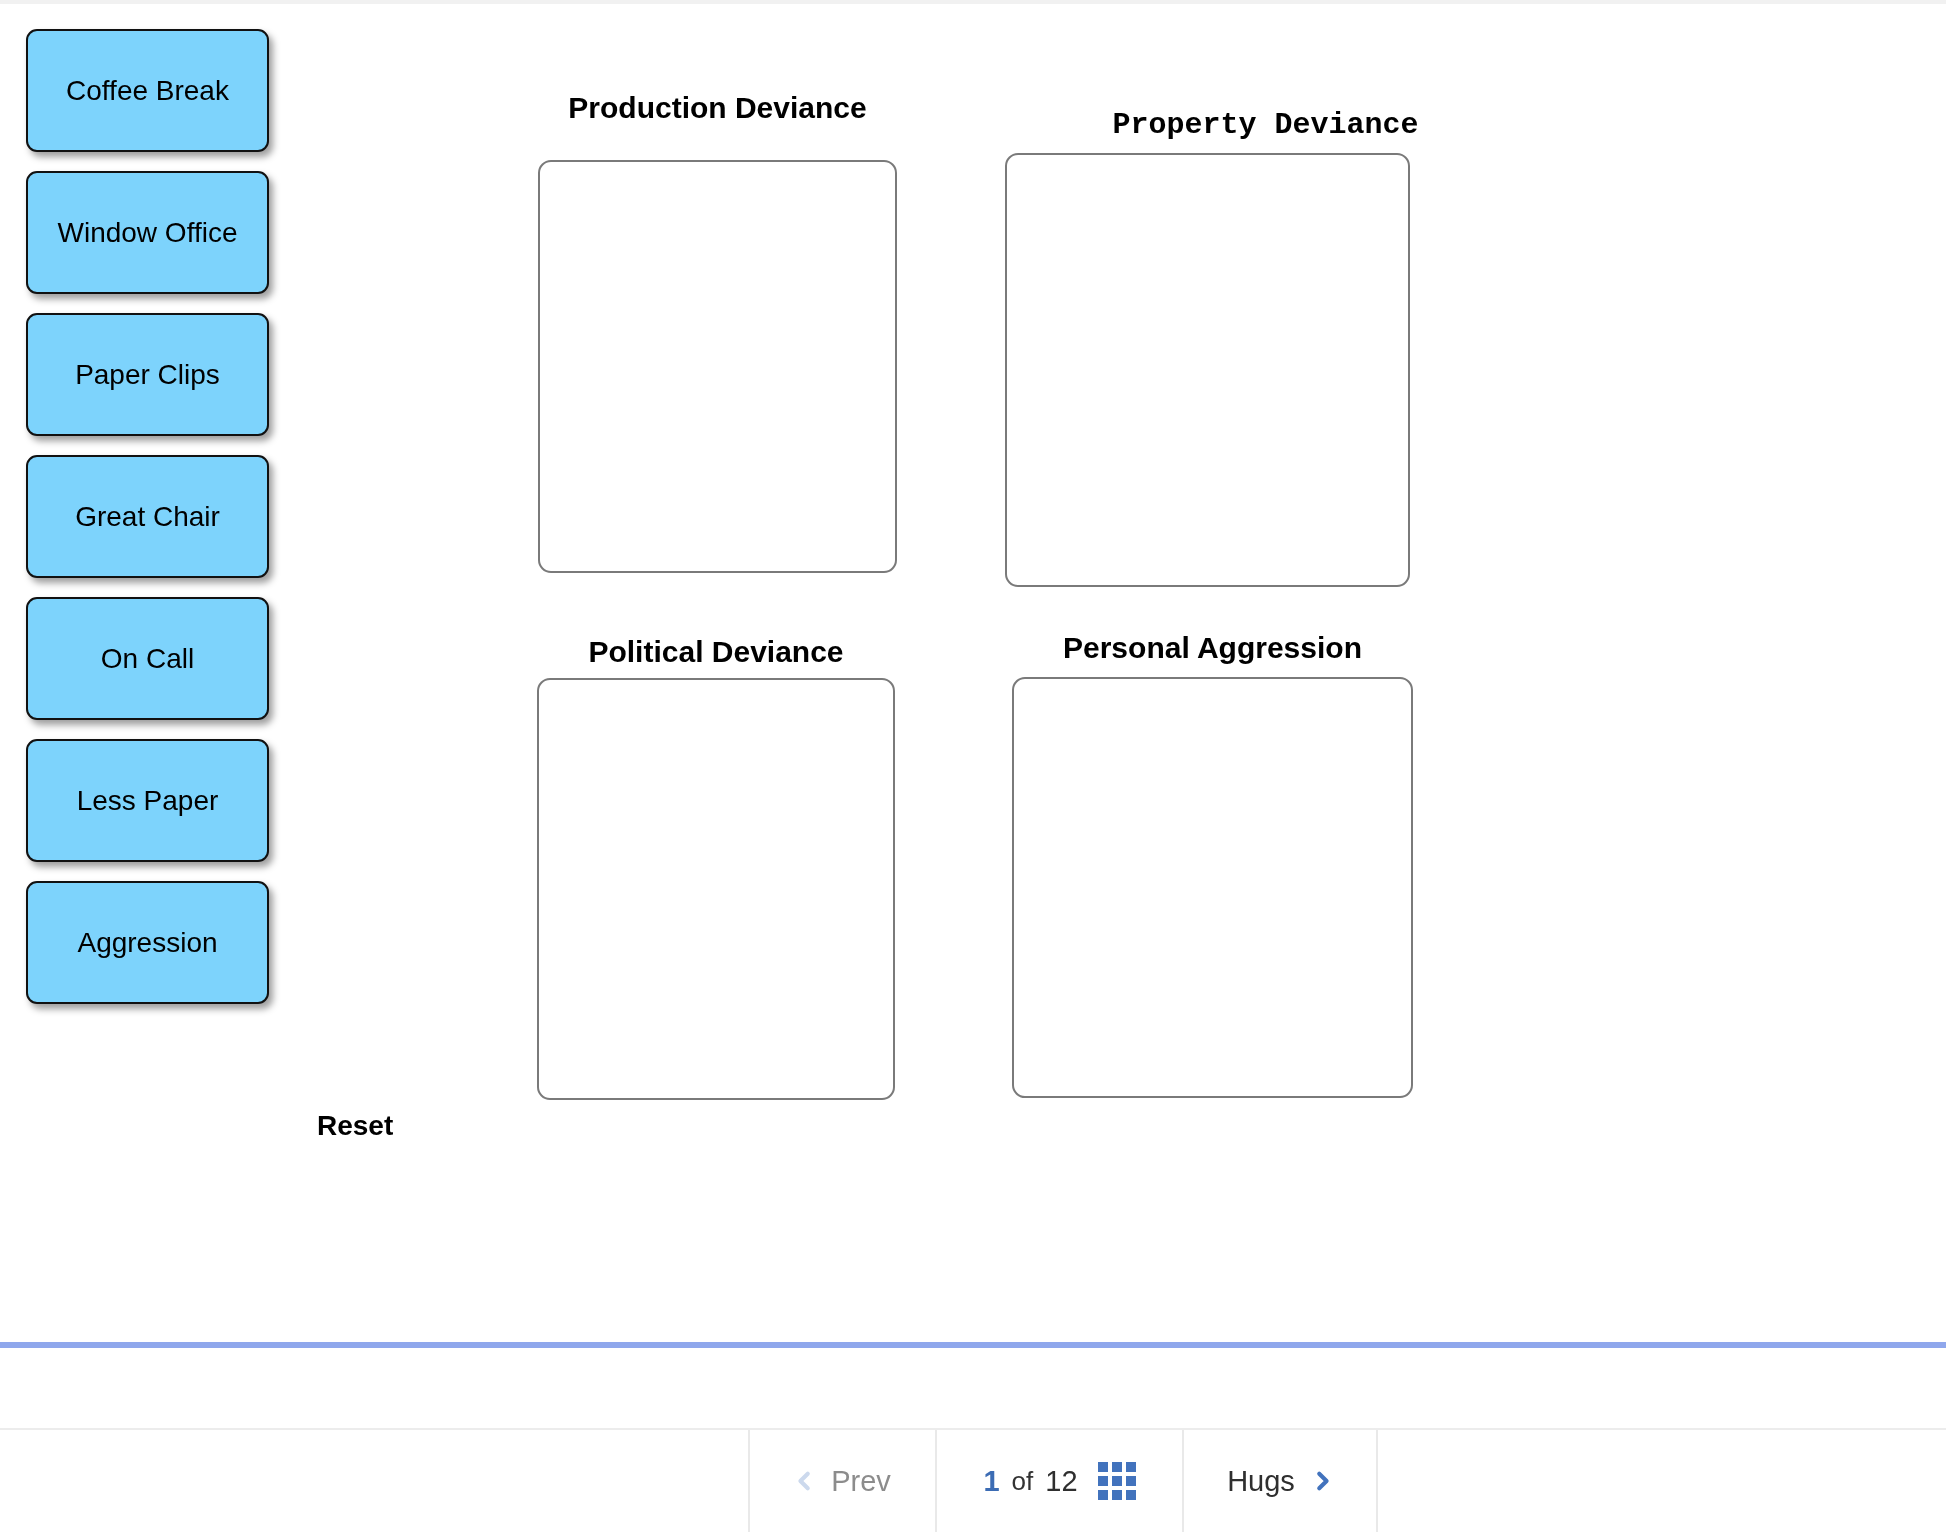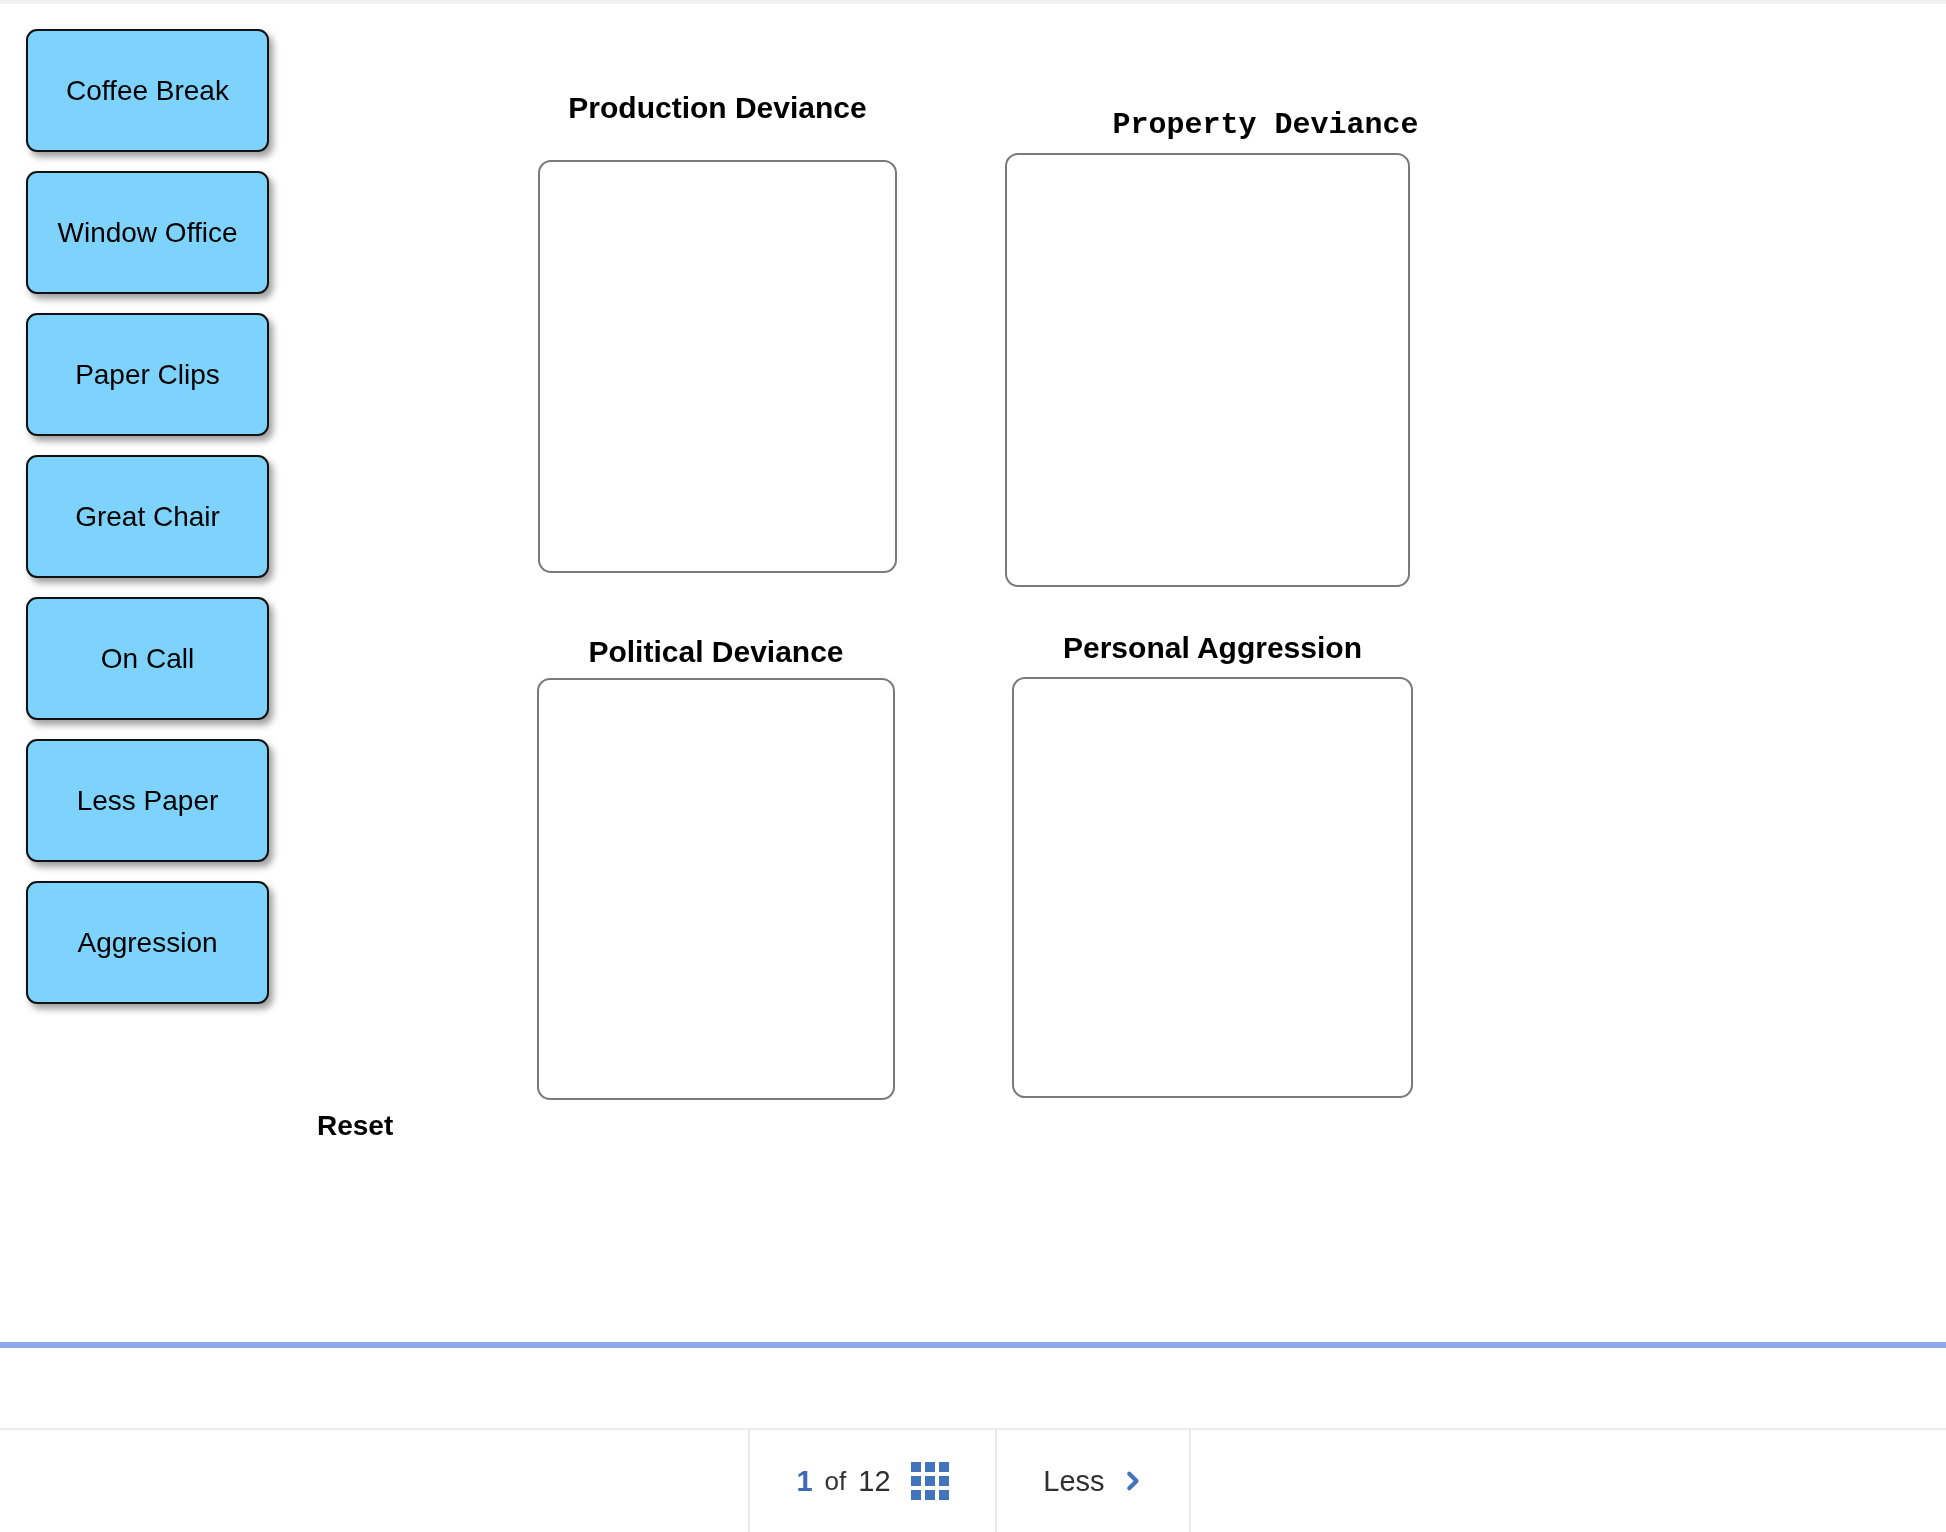--- a/index.html
+++ b/index.html
@@ -127,38 +127,44 @@
 <div class="zone-box" id="box-production"></div>
 <div class="zone-box" id="box-property"></div>
 <div class="zone-box" id="box-political"></div>
 <div class="zone-box" id="box-personal"></div>
 
 <div class="blue-separator"></div>
 
 <div class="nav-hairline"></div>
 <div class="pager">
 
+  <div class="pager-cell cell-prev">
+    <svg class="chev" width="22" height="28" viewBox="0 0 24 24" fill="none">
+      <path d="M15 4 L7 12 L15 20" stroke="#ccd9ed" stroke-width="4.5" stroke-linecap="round" stroke-linejoin="round"></path>
+    </svg>
+    <span class="prev-text">Prev</span>
+  </div>
 
   <div class="pager-cell cell-pages">
     <span class="pg-current">1</span>
     <span class="pg-of">of</span>
     <span class="pg-total">12</span>
     <span class="grid-icon">
       <span></span>
         <span></span>
         <span></span>
       <span></span>
         <span></span>
         <span></span>
       <span></span>
         <span></span>
         <span></span>
     </span>
   </div>
 
   <div class="pager-cell cell-next">
-    <span class="next-text">Less</span>
+    <span class="next-text">Hugs</span>
     <svg class="chev" width="22" height="28" viewBox="0 0 24 24" fill="none">
       <path d="M9 4 L17 12 L9 20" stroke="#4273bd" stroke-width="4.5" stroke-linecap="round" stroke-linejoin="round"></path>
     </svg>
   </div>
 
 </div>
 
 </body></html>

